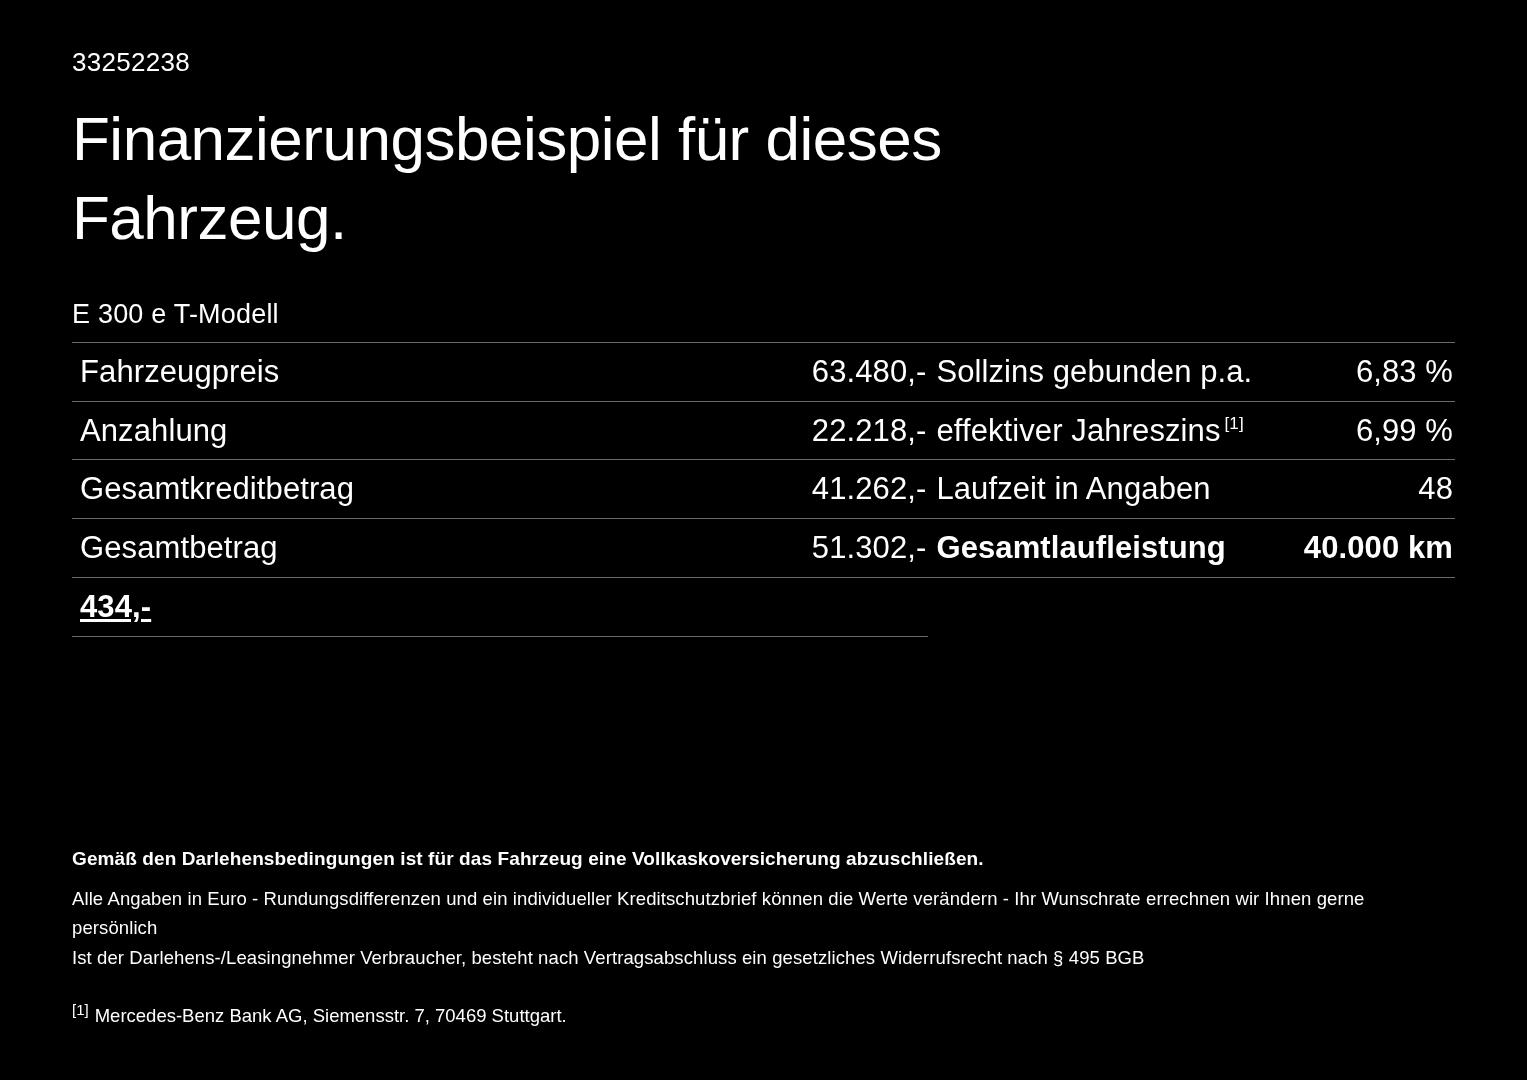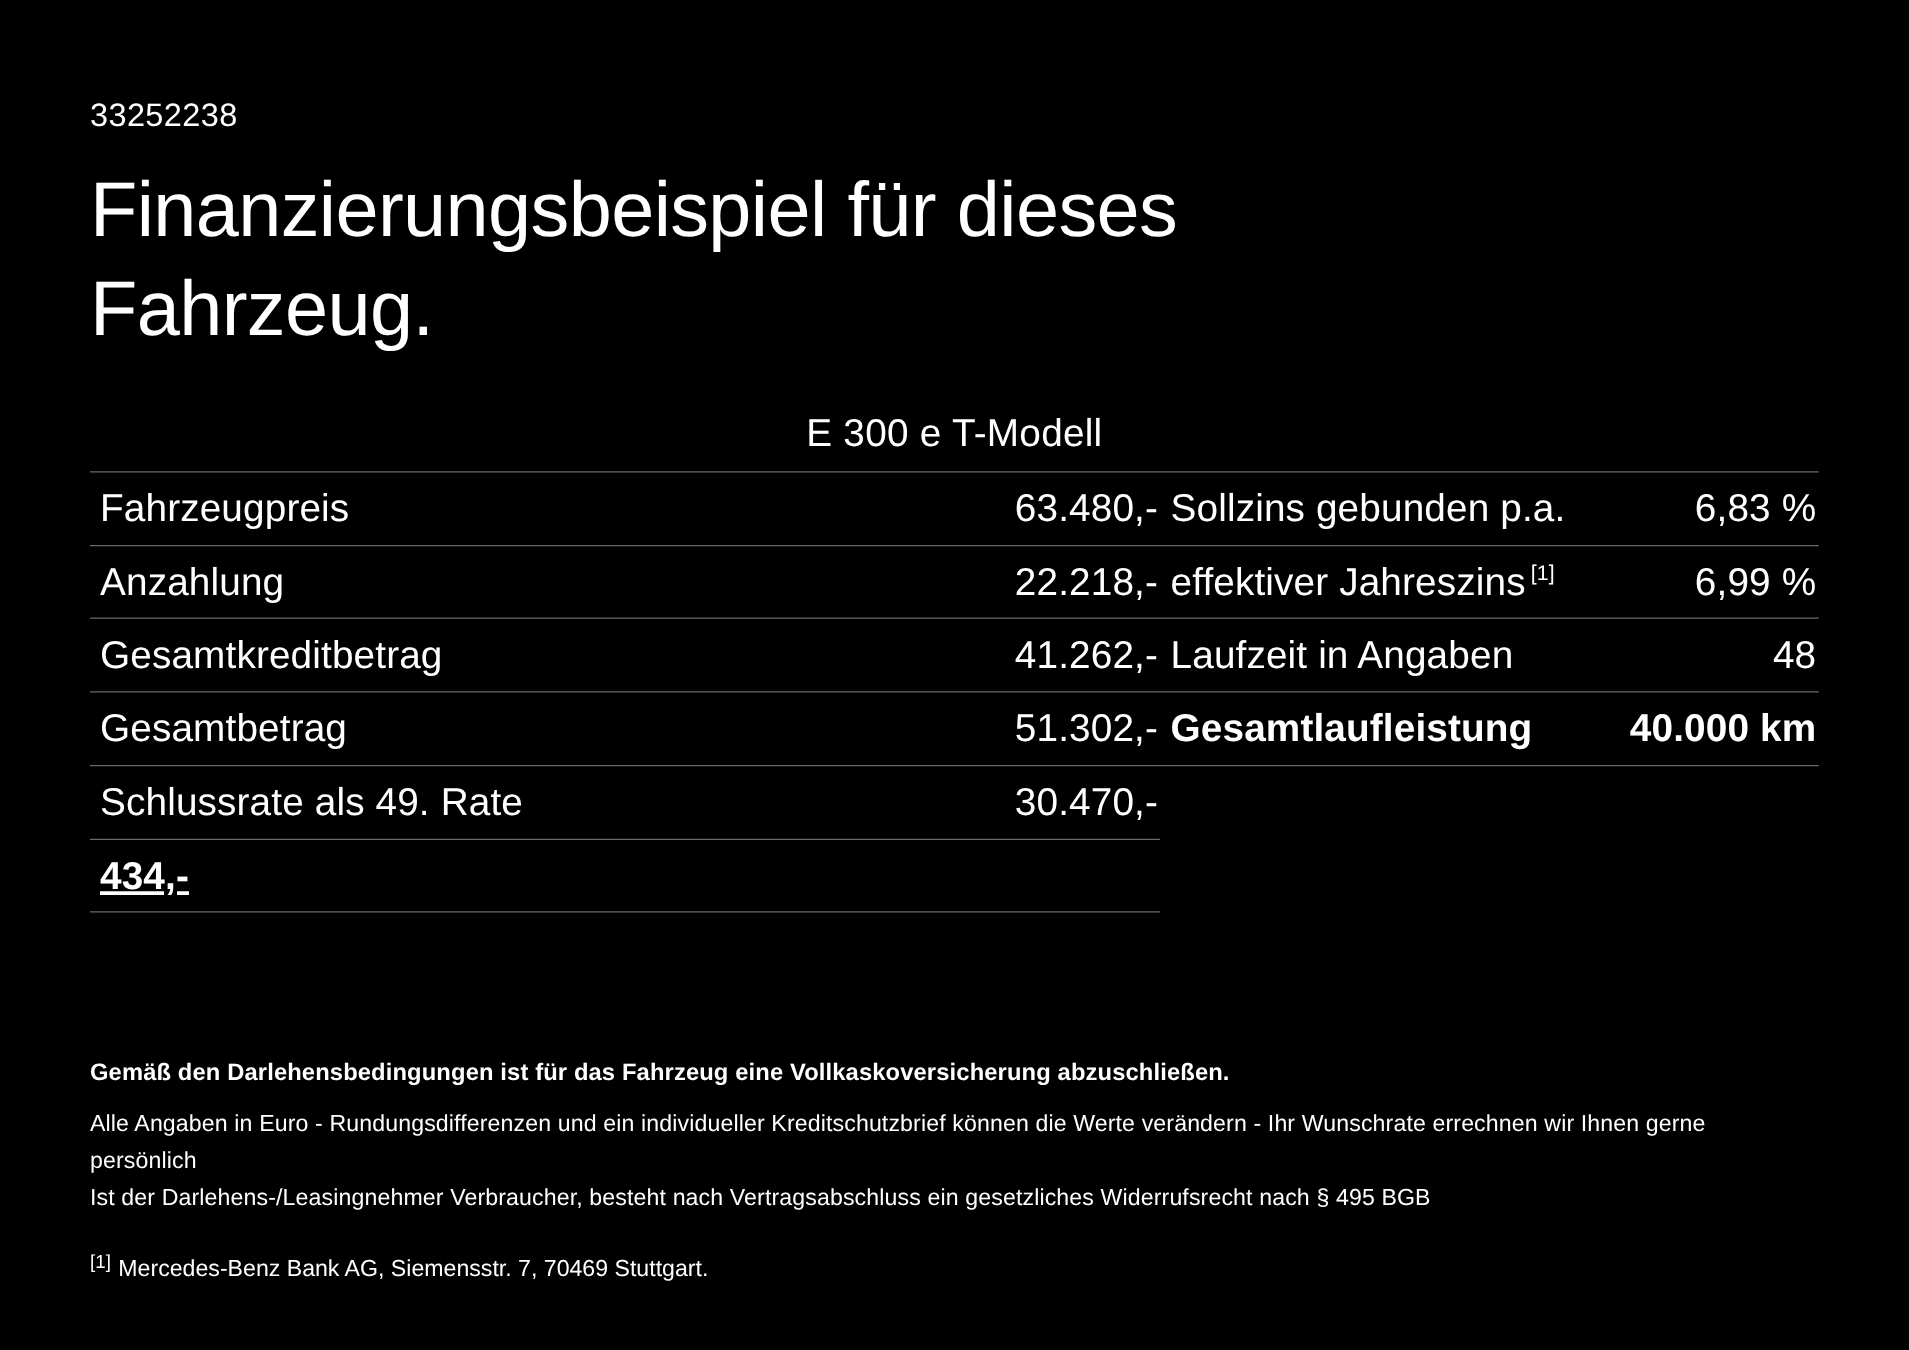--- a/index.html
+++ b/index.html
@@ -16,40 +16,39 @@
     -webkit-font-smoothing: antialiased;
   }
   .page {
     position: relative;
     width: 1527px;
     height: 1080px;
     box-sizing: border-box;
     padding: 0 72px;
   }
   .doc-id {
-    padding-top: 78px;
+    padding-top: 48px;
     font-size: 26px;
     letter-spacing: 0.3px;
     color: #ffffff;
     line-height: 1.1;
   }
   .headline {
     margin-top: 22px;
     font-size: 62px;
     line-height: 1.28;
     font-weight: 400;
     letter-spacing: -0.5px;
     max-width: 1000px;
   }
   .model {
     margin-top: 30px;
-    font-size: 31px;
+    font-size: 27px;
     letter-spacing: 0.2px;
     padding-bottom: 12px;
-    text-align: center;
   }
   .tables {
     display: flex;
     align-items: flex-start;
   }
   .col-left { width: 862px; }
   .col-right { width: 530px; }
   .row {
     display: flex;
     justify-content: space-between;
@@ -123,24 +122,20 @@
         <span class="value">22.218,-</span>
       </div>
       <div class="row">
         <span class="label">Gesamtkreditbetrag</span>
         <span class="value">41.262,-</span>
       </div>
       <div class="row">
         <span class="label">Gesamtbetrag</span>
         <span class="value">51.302,-</span>
       </div>
-      <div class="row">
-        <span class="label">Schlussrate als 49. Rate</span>
-        <span class="value">30.470,-</span>
-      </div>
       <div class="row bold">
         <span class="value">434,-</span>
       </div>
     </div>
 
     <div class="col-right">
       <div class="row">
         <span class="label">Sollzins gebunden p.a.</span>
         <span class="value">6,83 %</span>
       </div>

